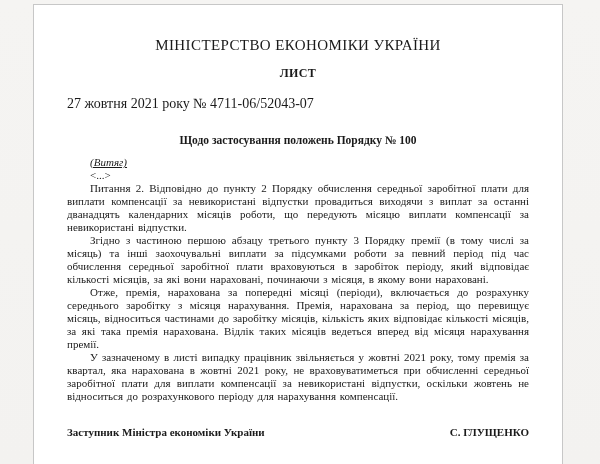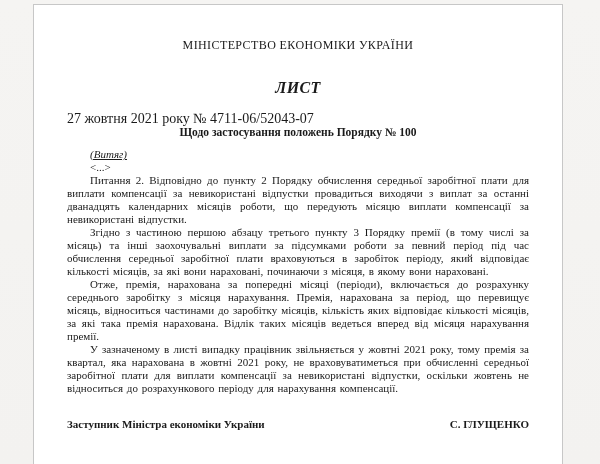--- a/index.html
+++ b/index.html
@@ -13,42 +13,42 @@
   .page {
     position: absolute;
     left: 33px; top: 4px;
     width: 530px; height: 475px;
     background: #ffffff;
     border: 1px solid #c7c7c7;
     padding: 33px 33px 0 33px;
   }
   .ministry {
     text-align: center;
-    font-size: 12px;
+    font-size: 15px;
     letter-spacing: 0.4px;
     line-height: 14px;
   }
   .doc-type {
     text-align: center;
     font-weight: bold;
-    font-size: 16px;
+    font-size: 12px;
     letter-spacing: 0.4px;
-    margin-top: 29px;
+    margin-top: 14px;
     line-height: 14px;
-    font-style: italic;
   }
   .date-line {
     font-size: 14px;
     margin-top: 17px;
     line-height: 13px;
   }
   .subject {
     text-align: center;
     font-weight: bold;
     font-size: 11.5px;
+    margin-top: 23px;
     line-height: 14px;
   }
   .extract {
     font-style: italic;
     font-size: 11px;
     margin-top: 9px;
     text-indent: 23px;
     line-height: 13px;
     text-decoration: underline;
   }

